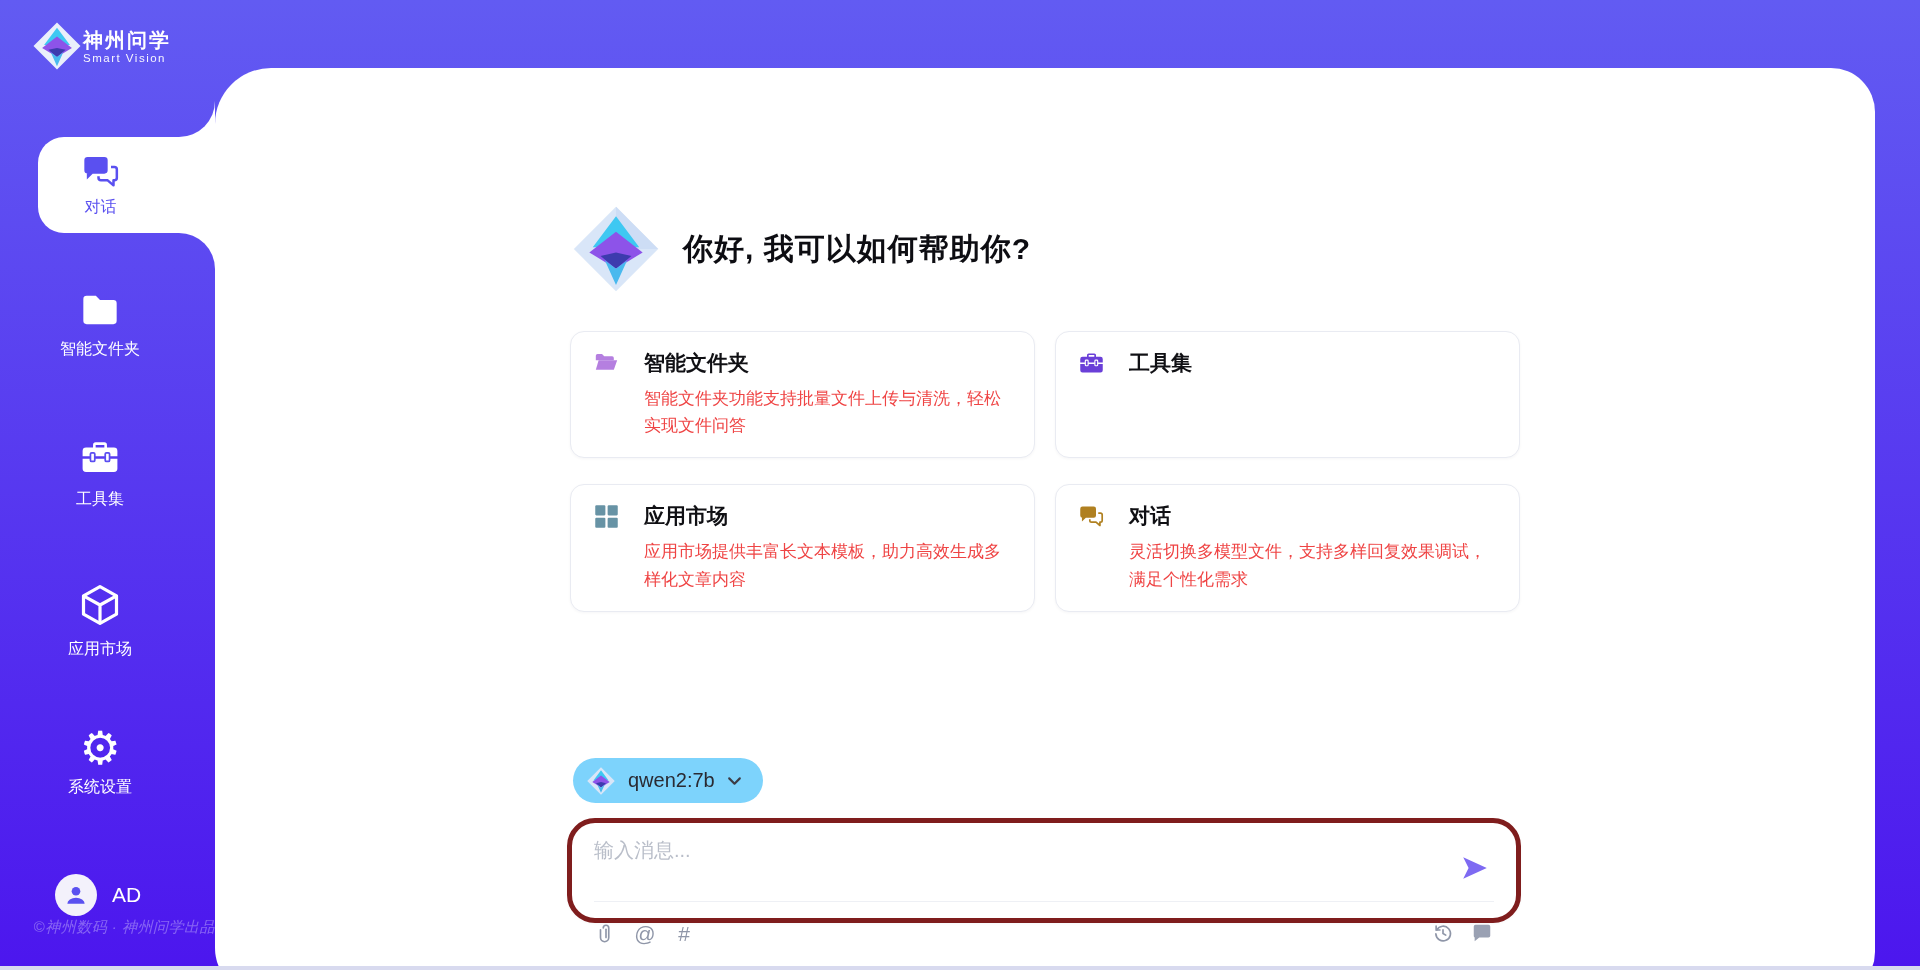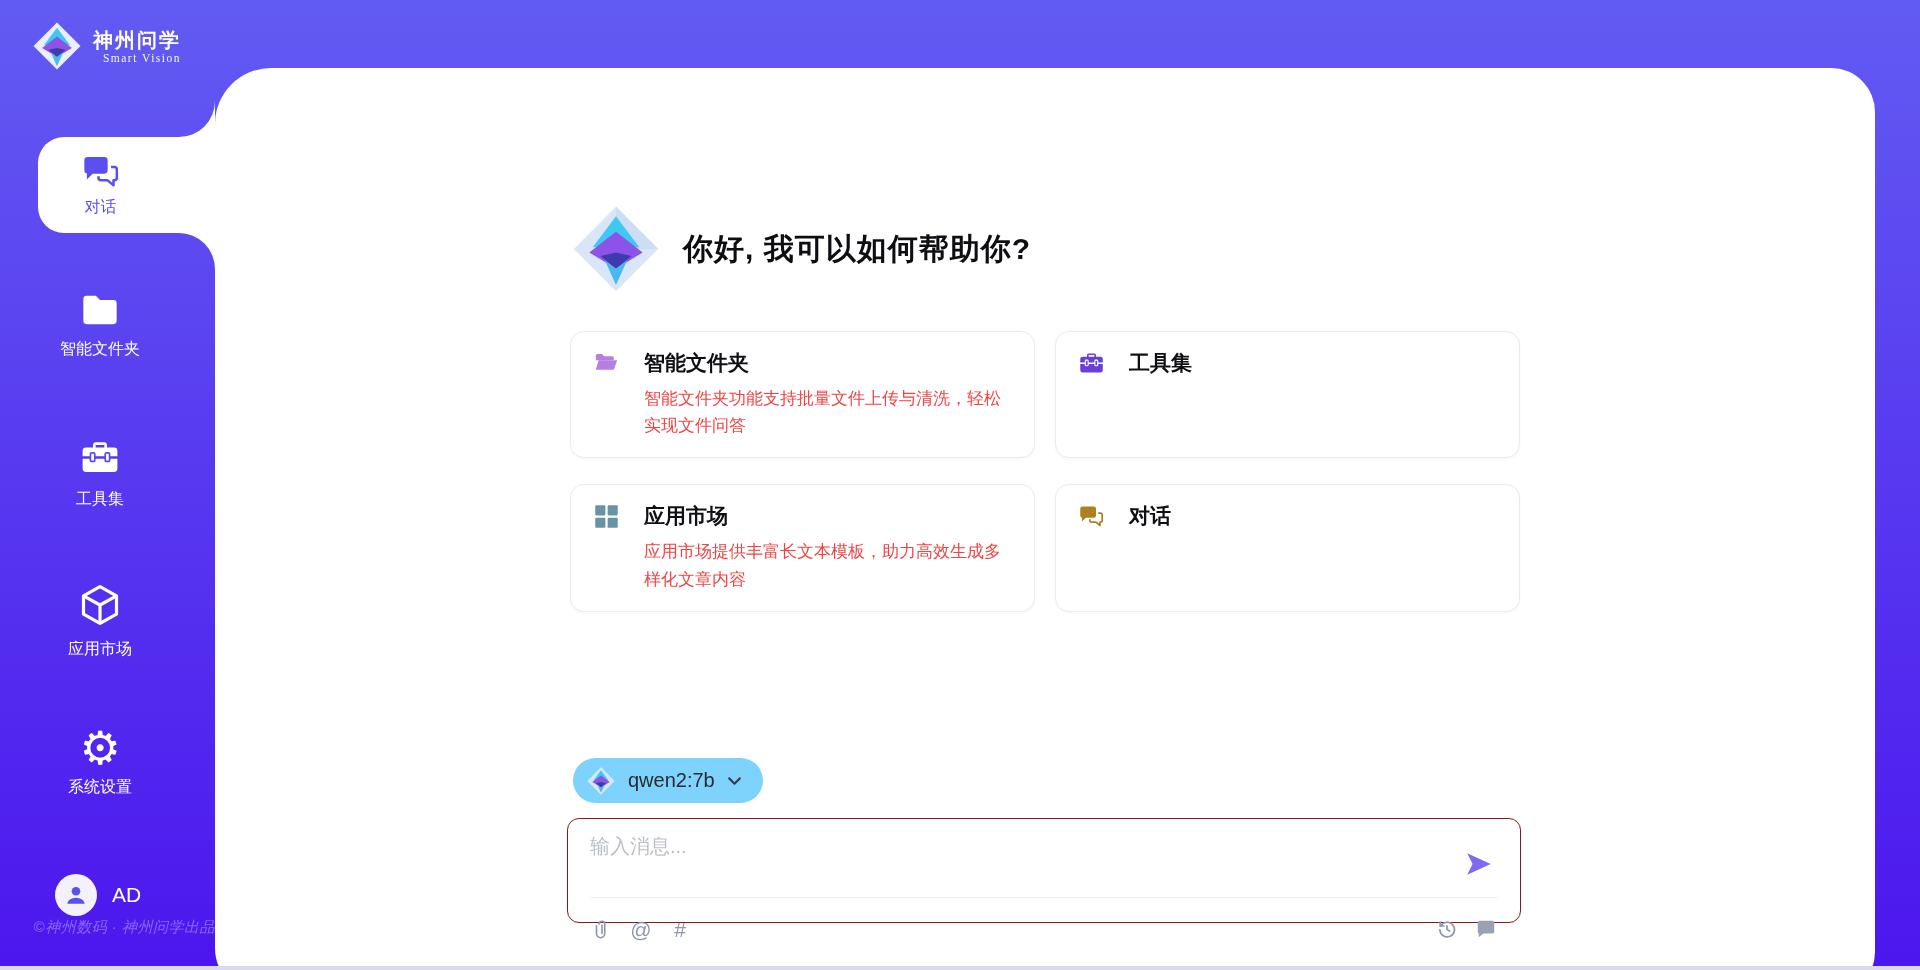--- a/index.html
+++ b/index.html
@@ -13,24 +13,24 @@
 
   
   .panel {
     position:absolute; left:215px; top:20px; width:1660px; height:928px;
     background:#ffffff; border-radius:56px 44px 44px 48px;margin-top:48px;
   }
   .bottom-strip { position:absolute; left:0; right:0; bottom:0; height:4px; background:#d8daef; }
 
   
   .sidebar { position:absolute; left:0; top:0; width:215px; height:970px; color:#fff; }
-  .brand { position:absolute; left:33px; top:22px; display:flex; align-items:center; gap:12px;text-align:right; }
+  .brand { position:absolute; left:33px; top:22px; display:flex; align-items:center; gap:2px; }
   .brand svg { width:48px; height:48px; }
   .brand-name { font-size:20px; font-weight:bold; letter-spacing:2px; line-height:1.15; }
-  .brand-sub { font-size:11.5px; letter-spacing:1.5px; opacity:.95;font-family:Liberation Serif, serif; }
+  .brand-sub { font-size:11.5px; letter-spacing:1.5px; opacity:.95; }
 
   .nav-item { position:absolute; left:0; width:200px; text-align:center; cursor:pointer; }
   .nav-item .nicon { display:inline-block; }
   .nav-label { display:block; margin-top:7px; font-size:16px; color:#fff; }
 
   .tab-active {
     position:absolute; left:38px; top:137px; width:177px; height:96px;
     background:#fff; border-radius:26px 0 0 26px; cursor:pointer;
     display:flex; flex-direction:column; align-items:center; justify-content:center;
     padding-right:52px;
@@ -71,21 +71,21 @@
   .card-title { font-size:21px; font-weight:bold; color:#101014; }
   .card-desc { margin:8px 0 0 51px; font-size:17px; line-height:1.6; color:#ef4444; max-width:362px; }
 
   .model-pill { position:absolute; left:358px; top:690px; height:45px; border-radius:23px;
     background:#7dd3fc; display:flex; align-items:center; padding:0 20px 0 14px; cursor:pointer; }
   .model-pill svg.logo { width:28px; height:28px; }
   .model-name { font-size:20px; color:#2a2a32; margin-left:13px; }
   .model-pill .chev { width:17px; height:17px; margin-left:11px; }
 
   .composer { position:absolute; left:352px; top:750px; width:954px; height:105px;
-    background:#fff; border:1px solid #7f1d1d; border-radius:12px; box-shadow:0 1px 3px rgba(20,24,50,.03); }
+    background:#fff; border:5px solid #7f1d1d; border-radius:28px; box-shadow:0 1px 3px rgba(20,24,50,.03); }
   .composer textarea { position:absolute; left:22px; top:14px; width:850px; height:56px;
     border:none; outline:none; resize:none; font-size:20px; color:#333;
     font-family:"Liberation Sans","DejaVu Sans",sans-serif; background:transparent; }
   .composer textarea::placeholder { color:#b9bec9; }
   .send-btn { position:absolute; right:26px; top:30px; width:30px; height:30px; cursor:pointer; }
   .composer-divider { position:absolute; left:22px; right:22px; top:78px; height:1px; background:#eef0f5; }
   .composer-toolbar { position:absolute; left:22px; right:22px; top:90px; height:40px;
     display:flex; align-items:center; justify-content:space-between; }
   .tool-group { display:flex; align-items:center; gap:15px; }
   .tool-ic { width:24px; height:24px; display:flex; align-items:center; justify-content:center; cursor:pointer; }
@@ -146,20 +146,21 @@
     </div>
 
     <div class="card">
       <div class="card-head">
         <svg viewBox="0 0 48 48">
           <path fill="#b08020" d="M4 10a4 4 0 0 1 4-4h20a4 4 0 0 1 4 4v12a4 4 0 0 1-4 4H14l-7 7v-7H8a4 4 0 0 1-4-4z"></path>
           <path fill="none" stroke="#b08020" stroke-width="3" stroke-linejoin="round" d="M36 18h4a3 3 0 0 1 3 3v10a3 3 0 0 1-3 3h-1v6l-7-6h-8a3 3 0 0 1-3-3v-2"></path>
         </svg>
         <span class="card-title">对话</span>
       </div>
+      <p class="card-desc">灵活切换多模型文件，支持多样回复效果调试，满足个性化需求</p>
     </div>
 
   </div>
 
   <div class="model-pill">
     <svg class="logo" viewBox="0 0 100 100">
       <polygon points="50,1 99,50 50,99 1,50" fill="#d9e6f8"></polygon>
       <polygon points="50,12 77,48 23,48" fill="#3ec8f2"></polygon>
       <polygon points="50,30 81,54 50,73 19,54" fill="#8d53e9"></polygon>
       <polygon points="50,54 68,58 50,73 32,58" fill="#3d3bae"></polygon>

